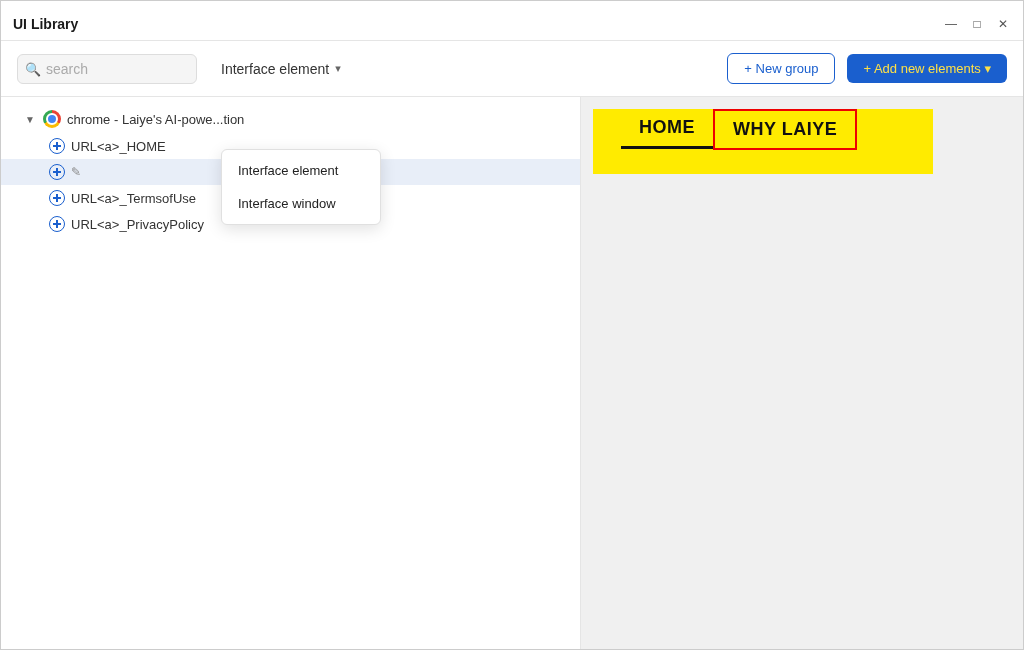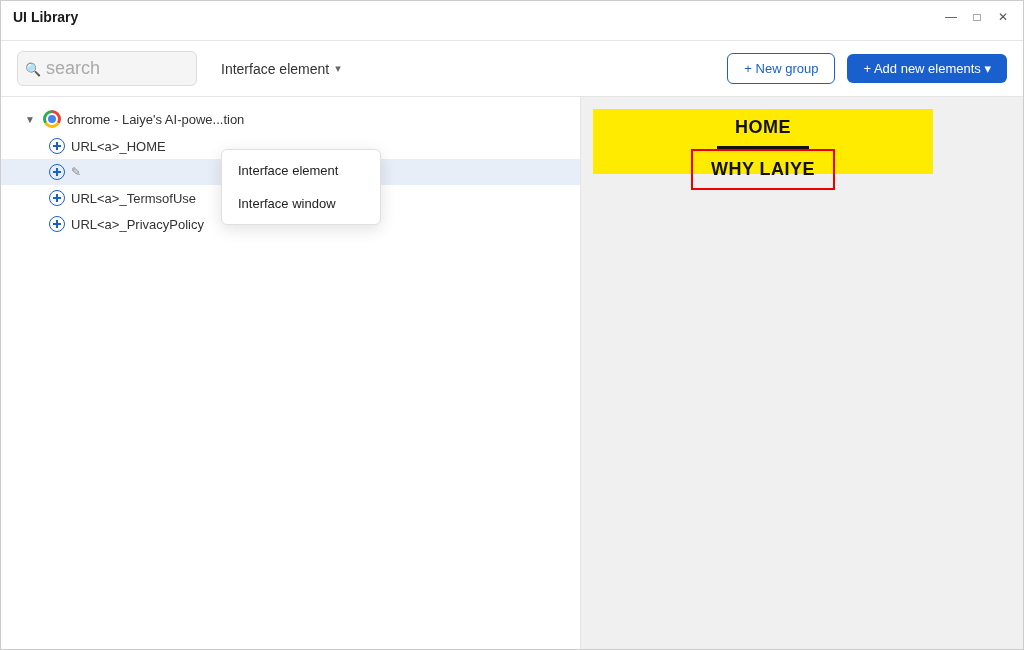--- a/index.html
+++ b/index.html
@@ -9,21 +9,21 @@
       width: 1024px;
       height: 650px;
       overflow: hidden;
       border: 1px solid #ccc;
       position: relative;
     }
 
     
     .title-bar {
       display: flex;
-      align-items: flex-start;
+      align-items: flex-end;
       justify-content: space-between;
       padding: 8px 12px;
       height: 40px;
       background: #fff;
       border-bottom: 1px solid #e5e5e5;
     }
     .title-bar-title {
       font-size: 14px;
       font-weight: 600;
       color: #1a1a1a;
@@ -63,21 +63,21 @@
       top: 50%;
       transform: translateY(-50%);
       color: #aaa;
       font-size: 13px;
     }
     .search-input {
       width: 100%;
       padding: 6px 8px 6px 28px;
       border: 1px solid #ddd;
       border-radius: 6px;
-      font-size: 18px;
+      font-size: 14px;
       color: #333;
       background: #f5f5f5;
       outline: none;
     }
     .search-input::placeholder { color: #aaa; }
 
     .dropdown-btn {
       display: flex;
       align-items: center;
       gap: 6px;
@@ -107,21 +107,21 @@
       cursor: pointer;
       display: flex;
       align-items: center;
       gap: 4px;
     }
     .btn-add-elements {
       padding: 7px 16px;
       border: none;
       border-radius: 6px;
       background: #1a5fce;
-      color: #ffffff;
+      color: #fde047;
       font-size: 13px;
       font-weight: 500;
       cursor: pointer;
       display: flex;
       align-items: center;
       gap: 4px;
     }
 
     
     .main {
@@ -236,26 +236,25 @@
       display: flex;
       align-items: flex-start;
       justify-content: flex-start;
       padding: 12px;
     }
 
     
     .nav-preview {
       background: #ffeb00;
       display: flex;
-      align-items: center;
-      padding: 0 16px;
+      align-items: flex-start;
+      padding: 0 28px;
       height: 65px;
       width: 340px;
       gap: 0;
-      flex-direction: column;
     }
     .nav-item {
       padding: 8px 18px;
       font-size: 18px;
       font-weight: 700;
       color: #111;
       letter-spacing: 0.5px;
       cursor: pointer;
       white-space: nowrap;
     }

